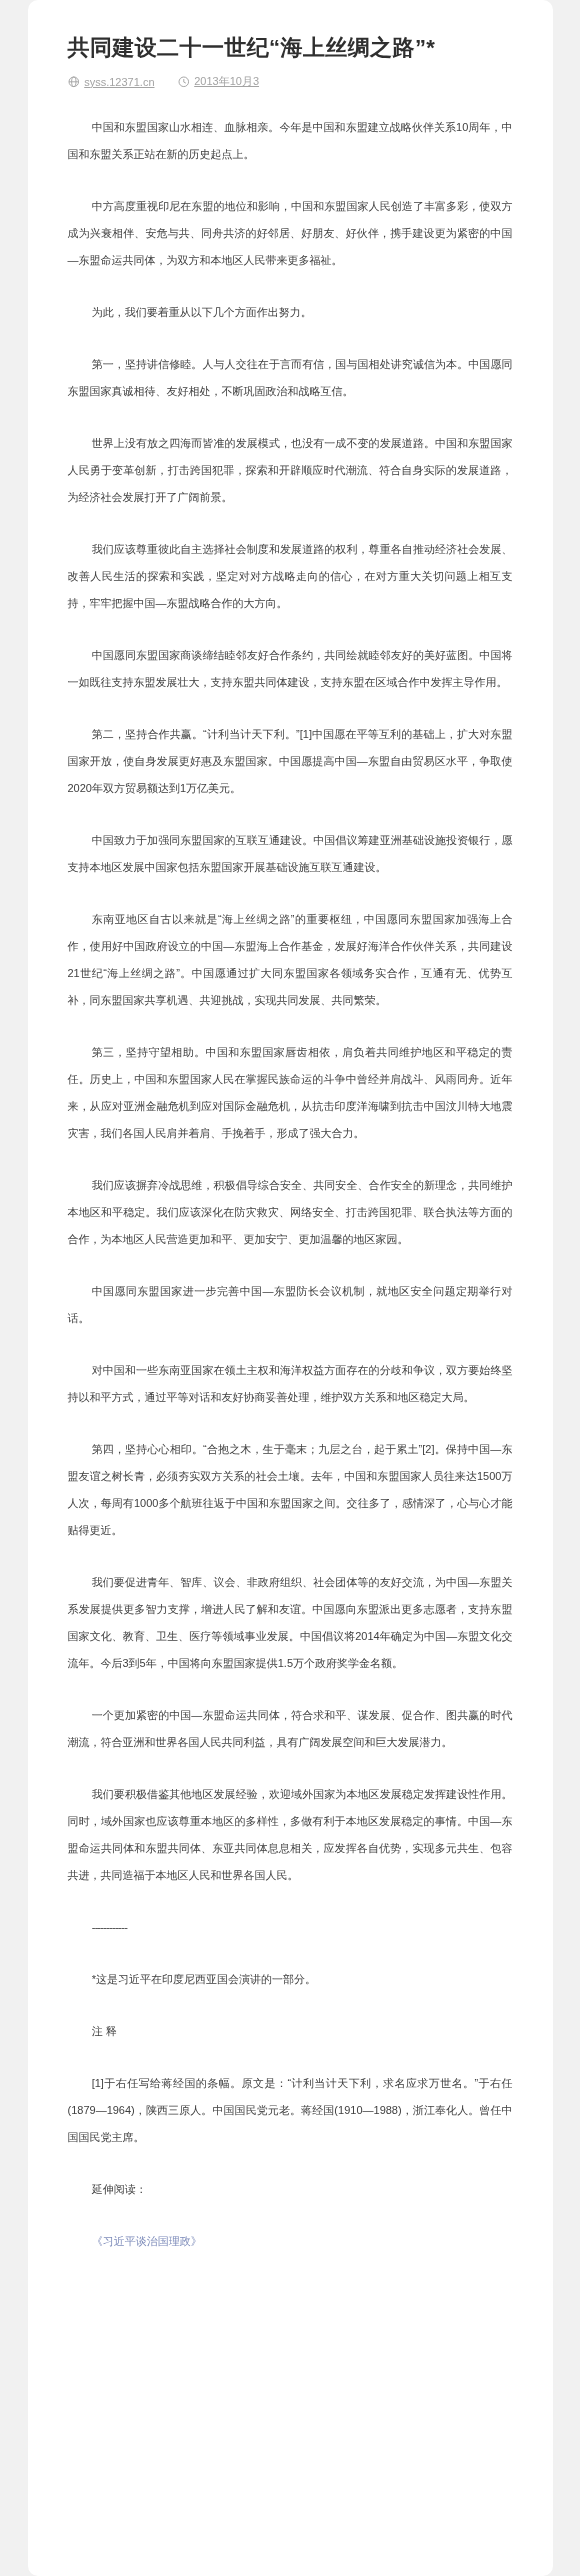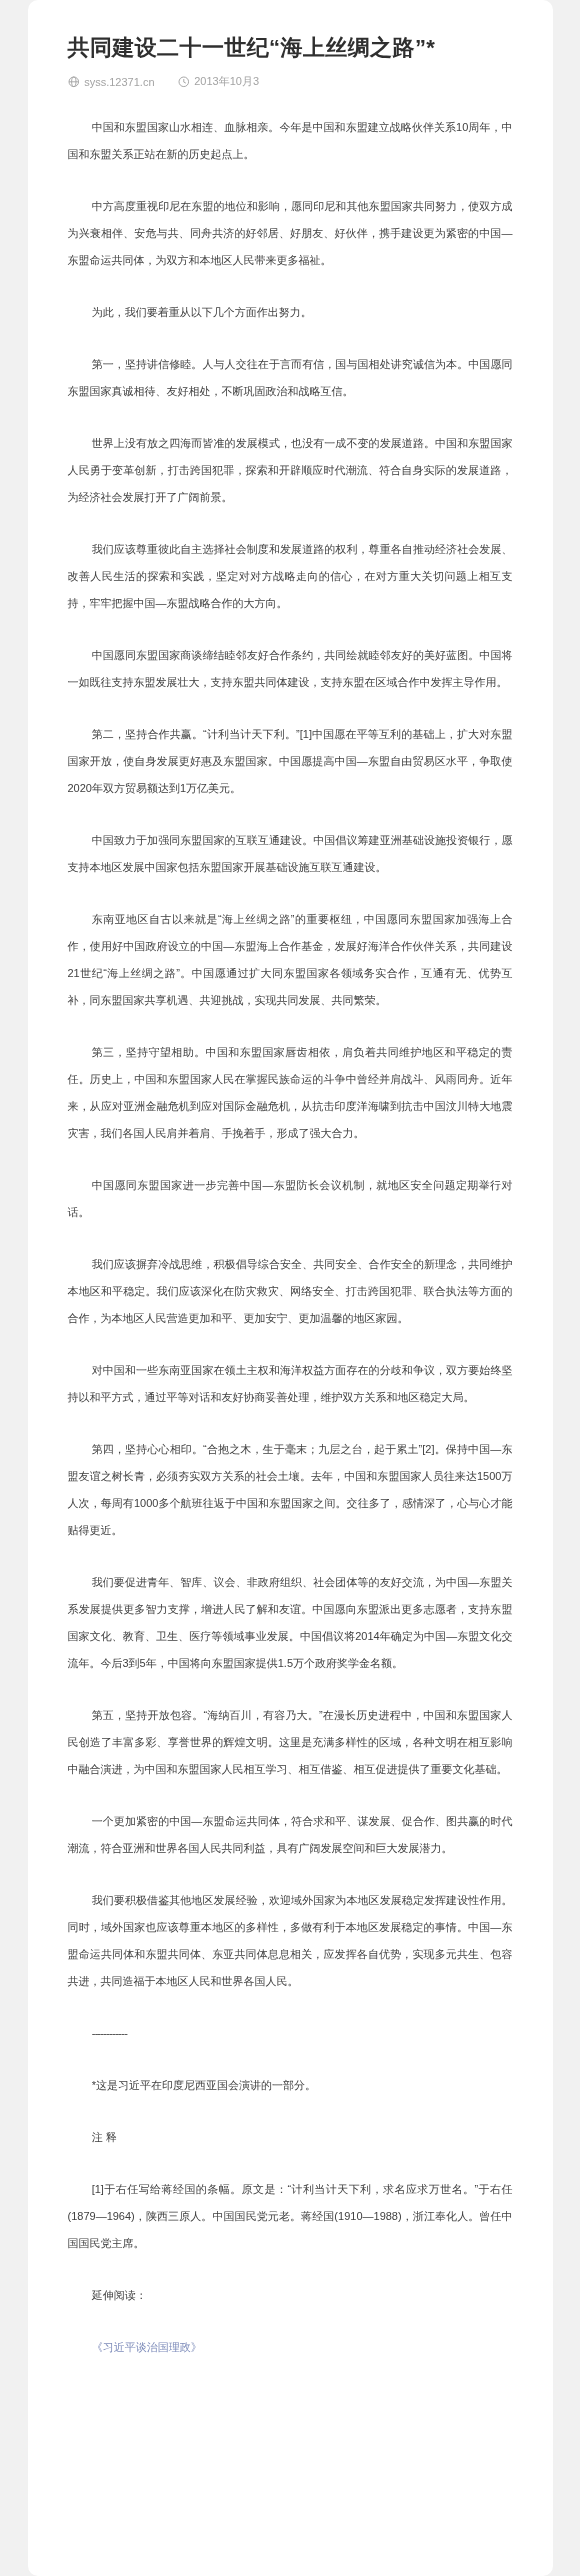--- a/index.html
+++ b/index.html
@@ -23,20 +23,21 @@
     color: #2f2f2f;
     margin: 0 0 11.6px 0;
     letter-spacing: 0.4px;
   }
   .meta {
     display: flex;
     align-items: center;
     font-size: 11px;
     color: #a3a3a3;
     margin: 0 0 10.2px 0;
+    text-decoration: underline;
   }
   .meta-item {
     display: flex;
     align-items: center;
     margin-right: 23px;
   }
   .meta-item svg { margin-right: 5.1px; display: block; }
   .content p, .content .pline {
     font-size: 11px;
     line-height: 27px;
@@ -82,36 +83,35 @@
         </svg>
       </span>
       <span>2013年10月3</span>
     </span>
   </div>
 
   <div class="content">
 
     <div>
         <p>中国和东盟国家山水相连、血脉相亲。今年是中国和东盟建立战略伙伴关系10周年，中国和东盟关系正站在新的历史起点上。</p>
-        <p>中方高度重视印尼在东盟的地位和影响，愿同印尼和其他东盟国家共同努力，使双方成为兴衰相伴、安危与共、同舟共济的好邻居、好朋友、好伙伴，携手建设更为紧密的中国—东盟命运共同体，为双方和本地区人民带来更多福祉。</p>
+        <p>中方高度重视印尼在东盟的地位和影响，中国和东盟国家人民创造了丰富多彩，使双方成为兴衰相伴、安危与共、同舟共济的好邻居、好朋友、好伙伴，携手建设更为紧密的中国—东盟命运共同体，为双方和本地区人民带来更多福祉。</p>
         <p>为此，我们要着重从以下几个方面作出努力。</p>
         <p>第一，坚持讲信修睦。人与人交往在于言而有信，国与国相处讲究诚信为本。中国愿同东盟国家真诚相待、友好相处，不断巩固政治和战略互信。</p>
         <p>世界上没有放之四海而皆准的发展模式，也没有一成不变的发展道路。中国和东盟国家人民勇于变革创新，打击跨国犯罪，探索和开辟顺应时代潮流、符合自身实际的发展道路，为经济社会发展打开了广阔前景。</p>
         <p>我们应该尊重彼此自主选择社会制度和发展道路的权利，尊重各自推动经济社会发展、改善人民生活的探索和实践，坚定对对方战略走向的信心，在对方重大关切问题上相互支持，牢牢把握中国—东盟战略合作的大方向。</p>
         <p>中国愿同东盟国家商谈缔结睦邻友好合作条约，共同绘就睦邻友好的美好蓝图。中国将一如既往支持东盟发展壮大，支持东盟共同体建设，支持东盟在区域合作中发挥主导作用。</p>
         <p>第二，坚持合作共赢。“计利当计天下利。”[1]中国愿在平等互利的基础上，扩大对东盟国家开放，使自身发展更好惠及东盟国家。中国愿提高中国—东盟自由贸易区水平，争取使2020年双方贸易额达到1万亿美元。</p>
         <p>中国致力于加强同东盟国家的互联互通建设。中国倡议筹建亚洲基础设施投资银行，愿支持本地区发展中国家包括东盟国家开展基础设施互联互通建设。</p>
         <p>东南亚地区自古以来就是“海上丝绸之路”的重要枢纽，中国愿同东盟国家加强海上合作，使用好中国政府设立的中国—东盟海上合作基金，发展好海洋合作伙伴关系，共同建设21世纪“海上丝绸之路”。中国愿通过扩大同东盟国家各领域务实合作，互通有无、优势互补，同东盟国家共享机遇、共迎挑战，实现共同发展、共同繁荣。</p>
         <p>第三，坚持守望相助。中国和东盟国家唇齿相依，肩负着共同维护地区和平稳定的责任。历史上，中国和东盟国家人民在掌握民族命运的斗争中曾经并肩战斗、风雨同舟。近年来，从应对亚洲金融危机到应对国际金融危机，从抗击印度洋海啸到抗击中国汶川特大地震灾害，我们各国人民肩并着肩、手挽着手，形成了强大合力。</p>
+        <p>我们应该摒弃冷战思维，积极倡导综合安全、共同安全、合作安全的新理念，共同维护本地区和平稳定。我们应该深化在防灾救灾、网络安全、打击跨国犯罪、联合执法等方面的合作，为本地区人民营造更加和平、更加安宁、更加温馨的地区家园。</p>
         <p>中国愿同东盟国家进一步完善中国—东盟防长会议机制，就地区安全问题定期举行对话。</p>
-        <p>我们应该摒弃冷战思维，积极倡导综合安全、共同安全、合作安全的新理念，共同维护本地区和平稳定。我们应该深化在防灾救灾、网络安全、打击跨国犯罪、联合执法等方面的合作，为本地区人民营造更加和平、更加安宁、更加温馨的地区家园。</p>
         <p>对中国和一些东南亚国家在领土主权和海洋权益方面存在的分歧和争议，双方要始终坚持以和平方式，通过平等对话和友好协商妥善处理，维护双方关系和地区稳定大局。</p>
         <p>第四，坚持心心相印。“合抱之木，生于毫末；九层之台，起于累土”[2]。保持中国—东盟友谊之树长青，必须夯实双方关系的社会土壤。去年，中国和东盟国家人员往来达1500万人次，每周有1000多个航班往返于中国和东盟国家之间。交往多了，感情深了，心与心才能贴得更近。</p>
         <p>我们要促进青年、智库、议会、非政府组织、社会团体等的友好交流，为中国—东盟关系发展提供更多智力支撑，增进人民了解和友谊。中国愿向东盟派出更多志愿者，支持东盟国家文化、教育、卫生、医疗等领域事业发展。中国倡议将2014年确定为中国—东盟文化交流年。今后3到5年，中国将向东盟国家提供1.5万个政府奖学金名额。</p>
-        <p>第五，坚持开放包容。“海纳百川，有容乃大。”在漫长历史进程中，中国和东盟国家人民创造了丰富多彩、享誉世界的辉煌文明。这里是充满多样性的区域，各种文明在相互影响中融合演进，为中国和东盟国家人民相互学习、相互借鉴、相互促进提供了重要文化基础。</p>
         <p>一个更加紧密的中国—东盟命运共同体，符合求和平、谋发展、促合作、图共赢的时代潮流，符合亚洲和世界各国人民共同利益，具有广阔发展空间和巨大发展潜力。</p>
         <p>我们要积极借鉴其他地区发展经验，欢迎域外国家为本地区发展稳定发挥建设性作用。同时，域外国家也应该尊重本地区的多样性，多做有利于本地区发展稳定的事情。中国—东盟命运共同体和东盟共同体、东亚共同体息息相关，应发挥各自优势，实现多元共生、包容共进，共同造福于本地区人民和世界各国人民。</p>
       </div>
 
     <p class="pline divider">------------</p>
 
     <p class="pline">*这是习近平在印度尼西亚国会演讲的一部分。</p>
 
     <p class="pline">注 释</p>
 

